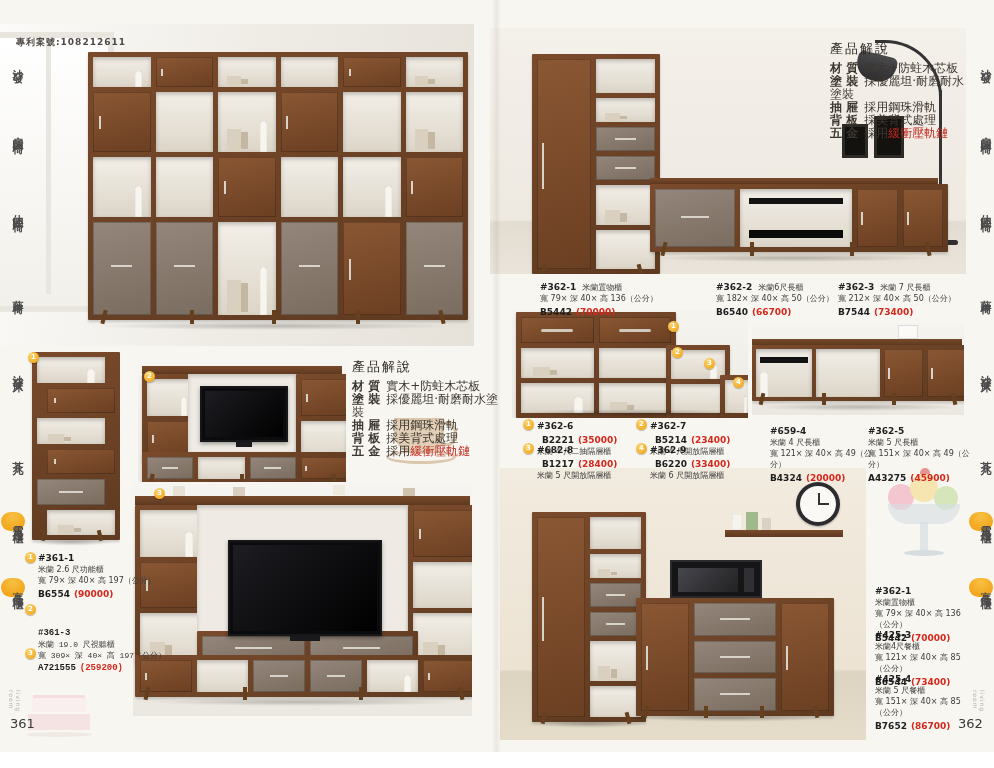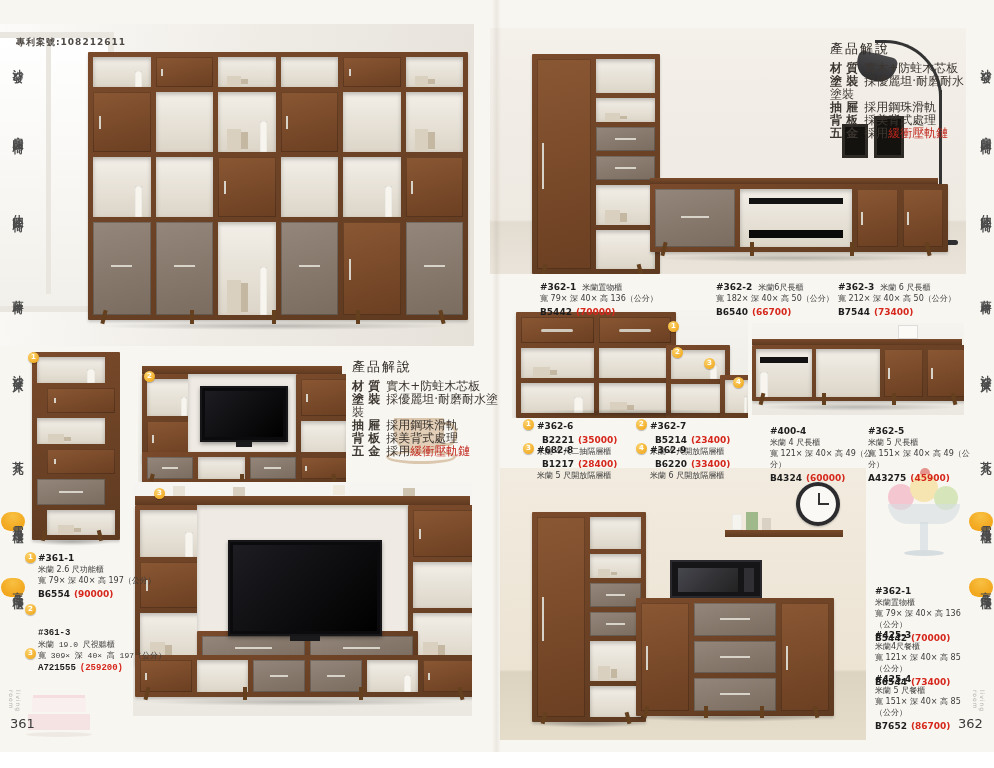--- a/index.html
+++ b/index.html
@@ -369,21 +369,21 @@
     <span class="code">#362-1</span><span class="inlname">米蘭置物櫃</span>
     <span class="pdims">寬 79× 深 40× 高 136（公分）</span>
     <span class="model">B5442</span><span class="price">(70000)</span>
   </div>
   <div class="prod" style="left:716px;top:279px;">
     <span class="code">#362-2</span><span class="inlname">米蘭6尺長櫃</span>
     <span class="pdims">寬 182× 深 40× 高 50（公分）</span>
     <span class="model">B6540</span><span class="price">(66700)</span>
   </div>
   <div class="prod" style="left:838px;top:279px;">
-    <span class="code">#362-3</span><span class="inlname">米蘭 6 尺長櫃</span>
+    <span class="code">#362-3</span><span class="inlname">米蘭 7 尺長櫃</span>
     <span class="pdims">寬 212× 深 40× 高 50（公分）</span>
     <span class="model">B7544</span><span class="price">(73400)</span>
   </div>
 
   <div class="badge" style="left:668px;top:321px;">1</div>
   <div class="badge" style="left:672px;top:347px;">2</div>
   <div class="badge" style="left:704px;top:358px;">3</div>
   <div class="badge" style="left:733px;top:377px;">4</div>
 
   <div class="badge" style="left:523px;top:419px;">1</div>
@@ -405,24 +405,24 @@
     <span class="pname">米蘭 4 尺開放隔層櫃</span>
   </div>
   <div class="badge" style="left:636px;top:443px;">4</div>
   <div class="prod" style="left:650px;top:442px;width:110px;">
     <span class="code">#362-9</span>
     <span class="model" style="margin-left:5px;">B6220</span><span class="price">(33400)</span>
     <span class="pname">米蘭 6 尺開放隔層櫃</span>
   </div>
 
   <div class="prod" style="left:770px;top:423px;width:105px;">
-    <span class="code">#400-4</span>
+    <span class="code">#659-4</span>
     <span class="pname">米蘭 4 尺長櫃</span>
     <span class="pdims">寬 121× 深 40× 高 49（公分）</span>
-    <span class="model">B4324</span><span class="price">(60000)</span>
+    <span class="model">B4324</span><span class="price">(20000)</span>
   </div>
   <div class="prod" style="left:868px;top:423px;width:105px;">
     <span class="code">#362-5</span>
     <span class="pname">米蘭 5 尺長櫃</span>
     <span class="pdims">寬 151× 深 40× 高 49（公分）</span>
     <span class="model">A43275</span><span class="price">(45900)</span>
   </div>
 
   <div class="prod" style="left:875px;top:583px;width:95px;">
     <span class="code">#362-1</span>

